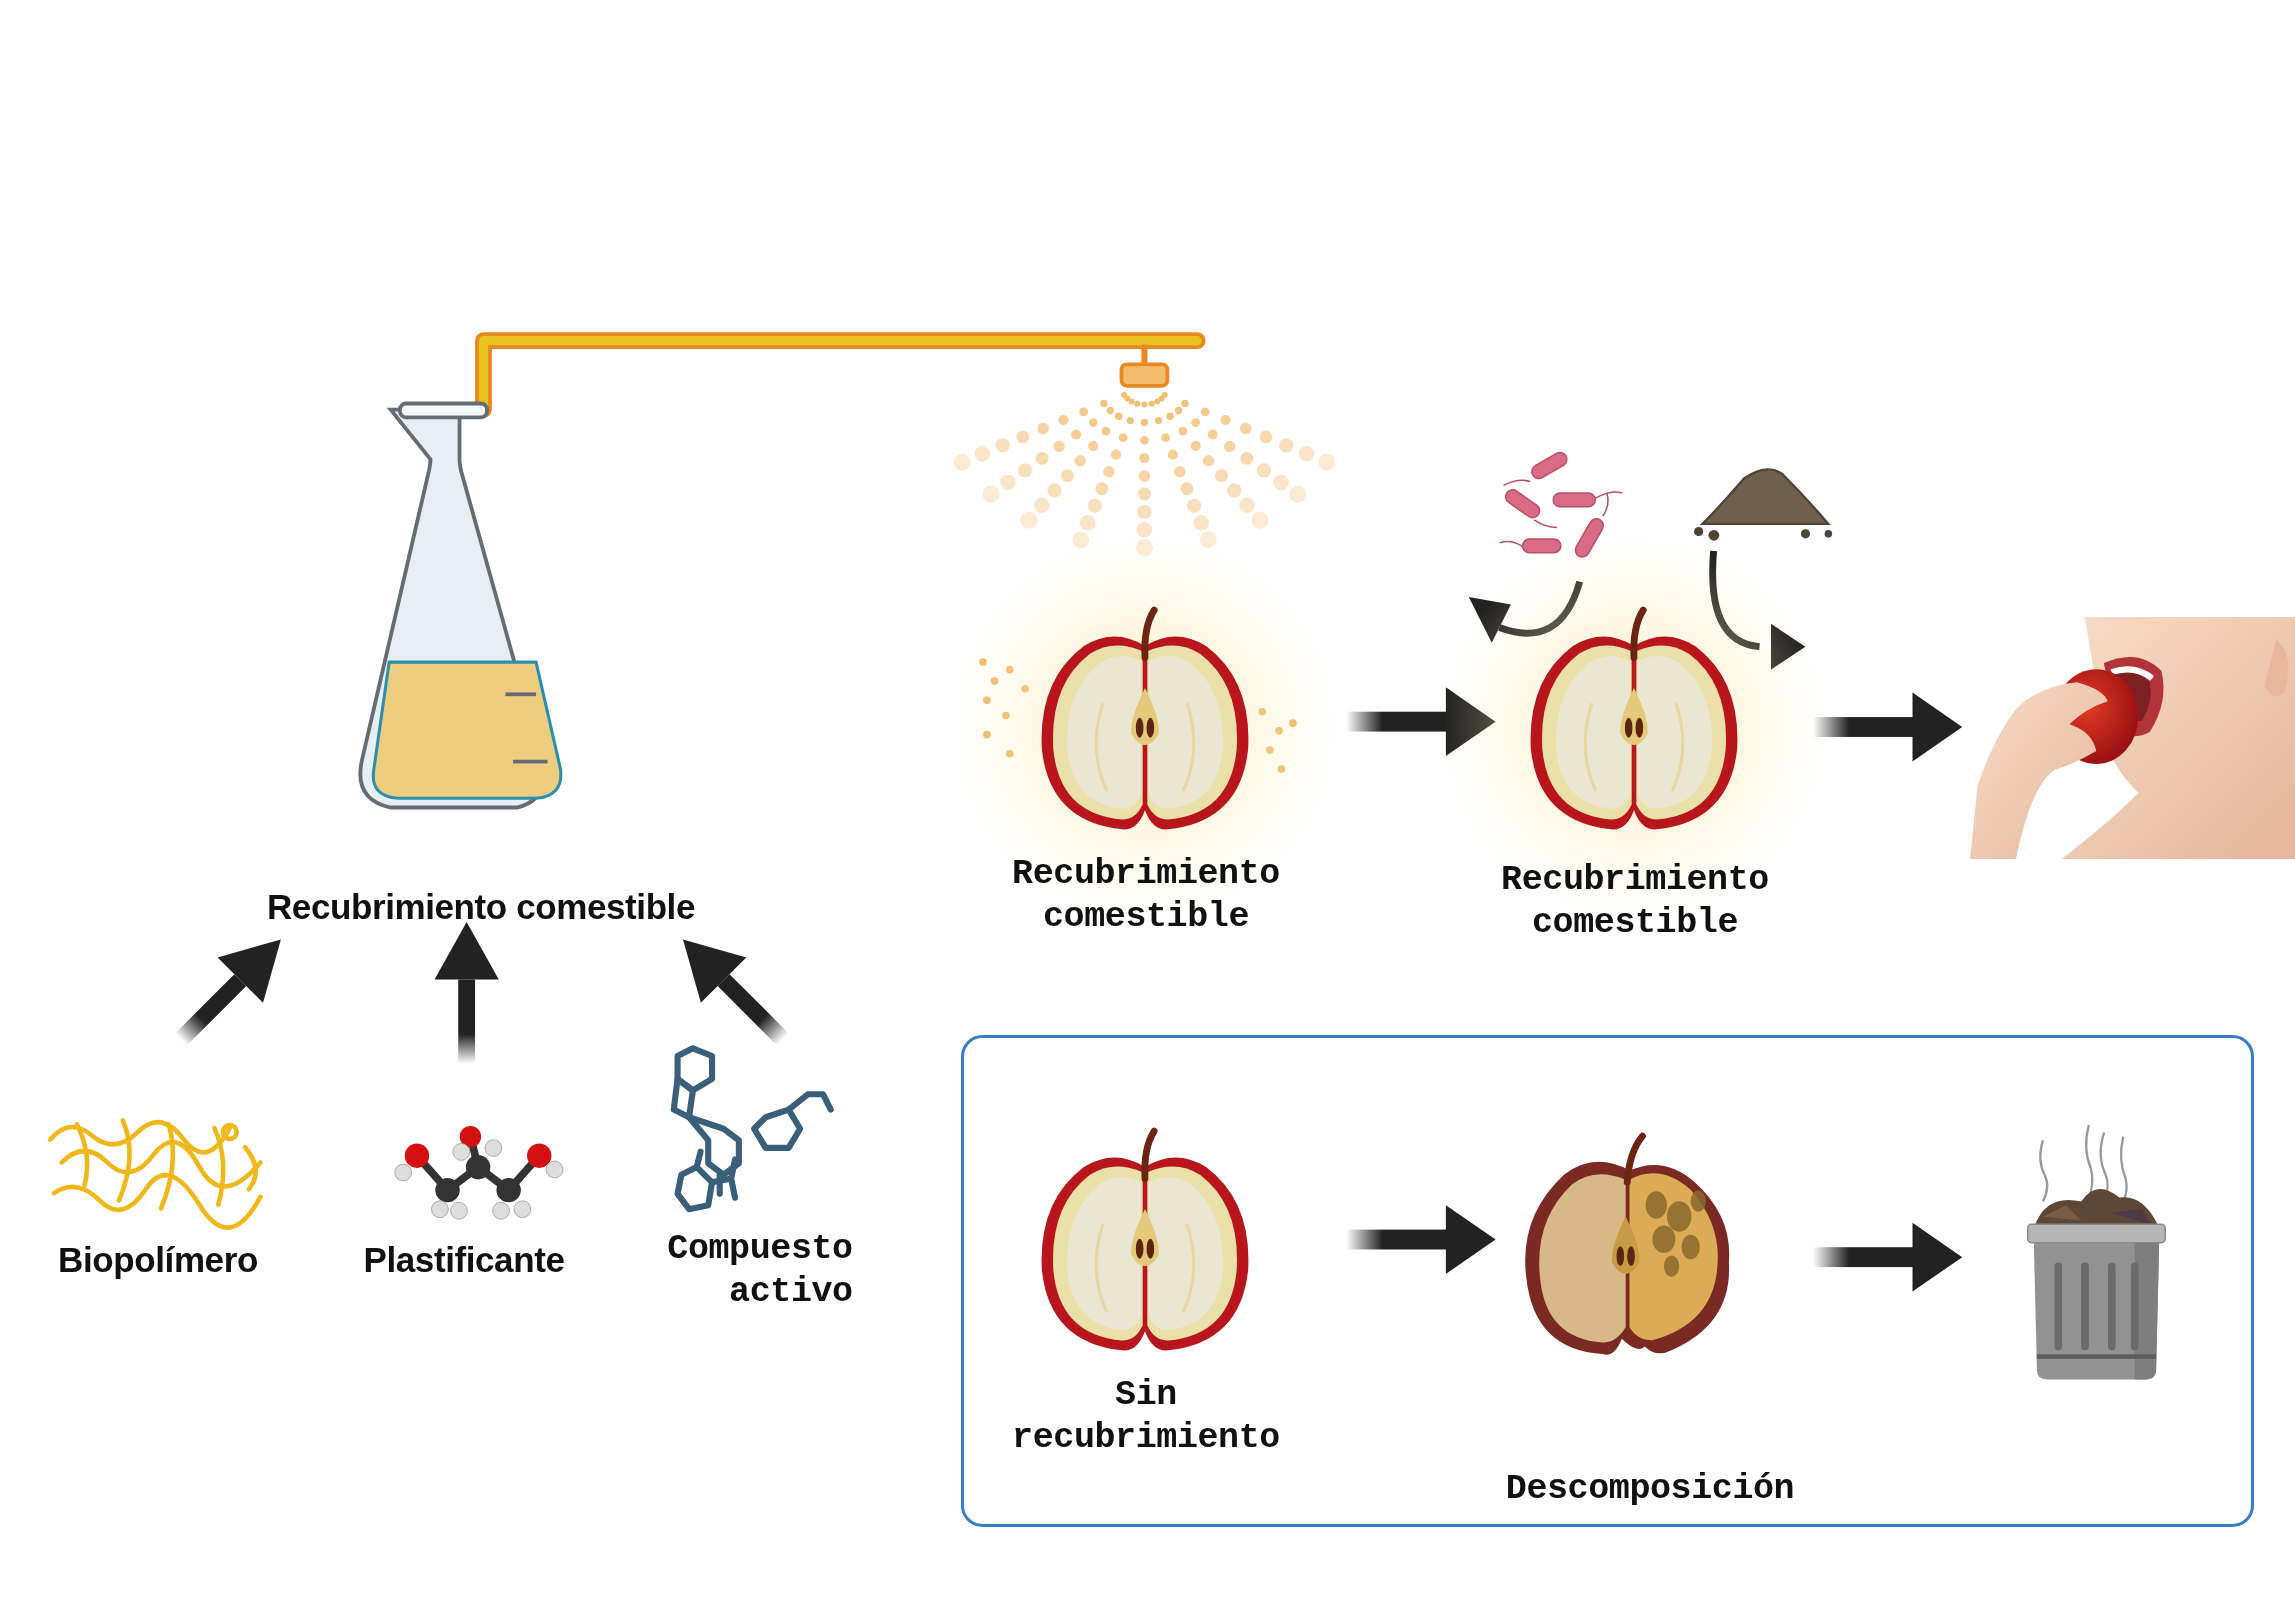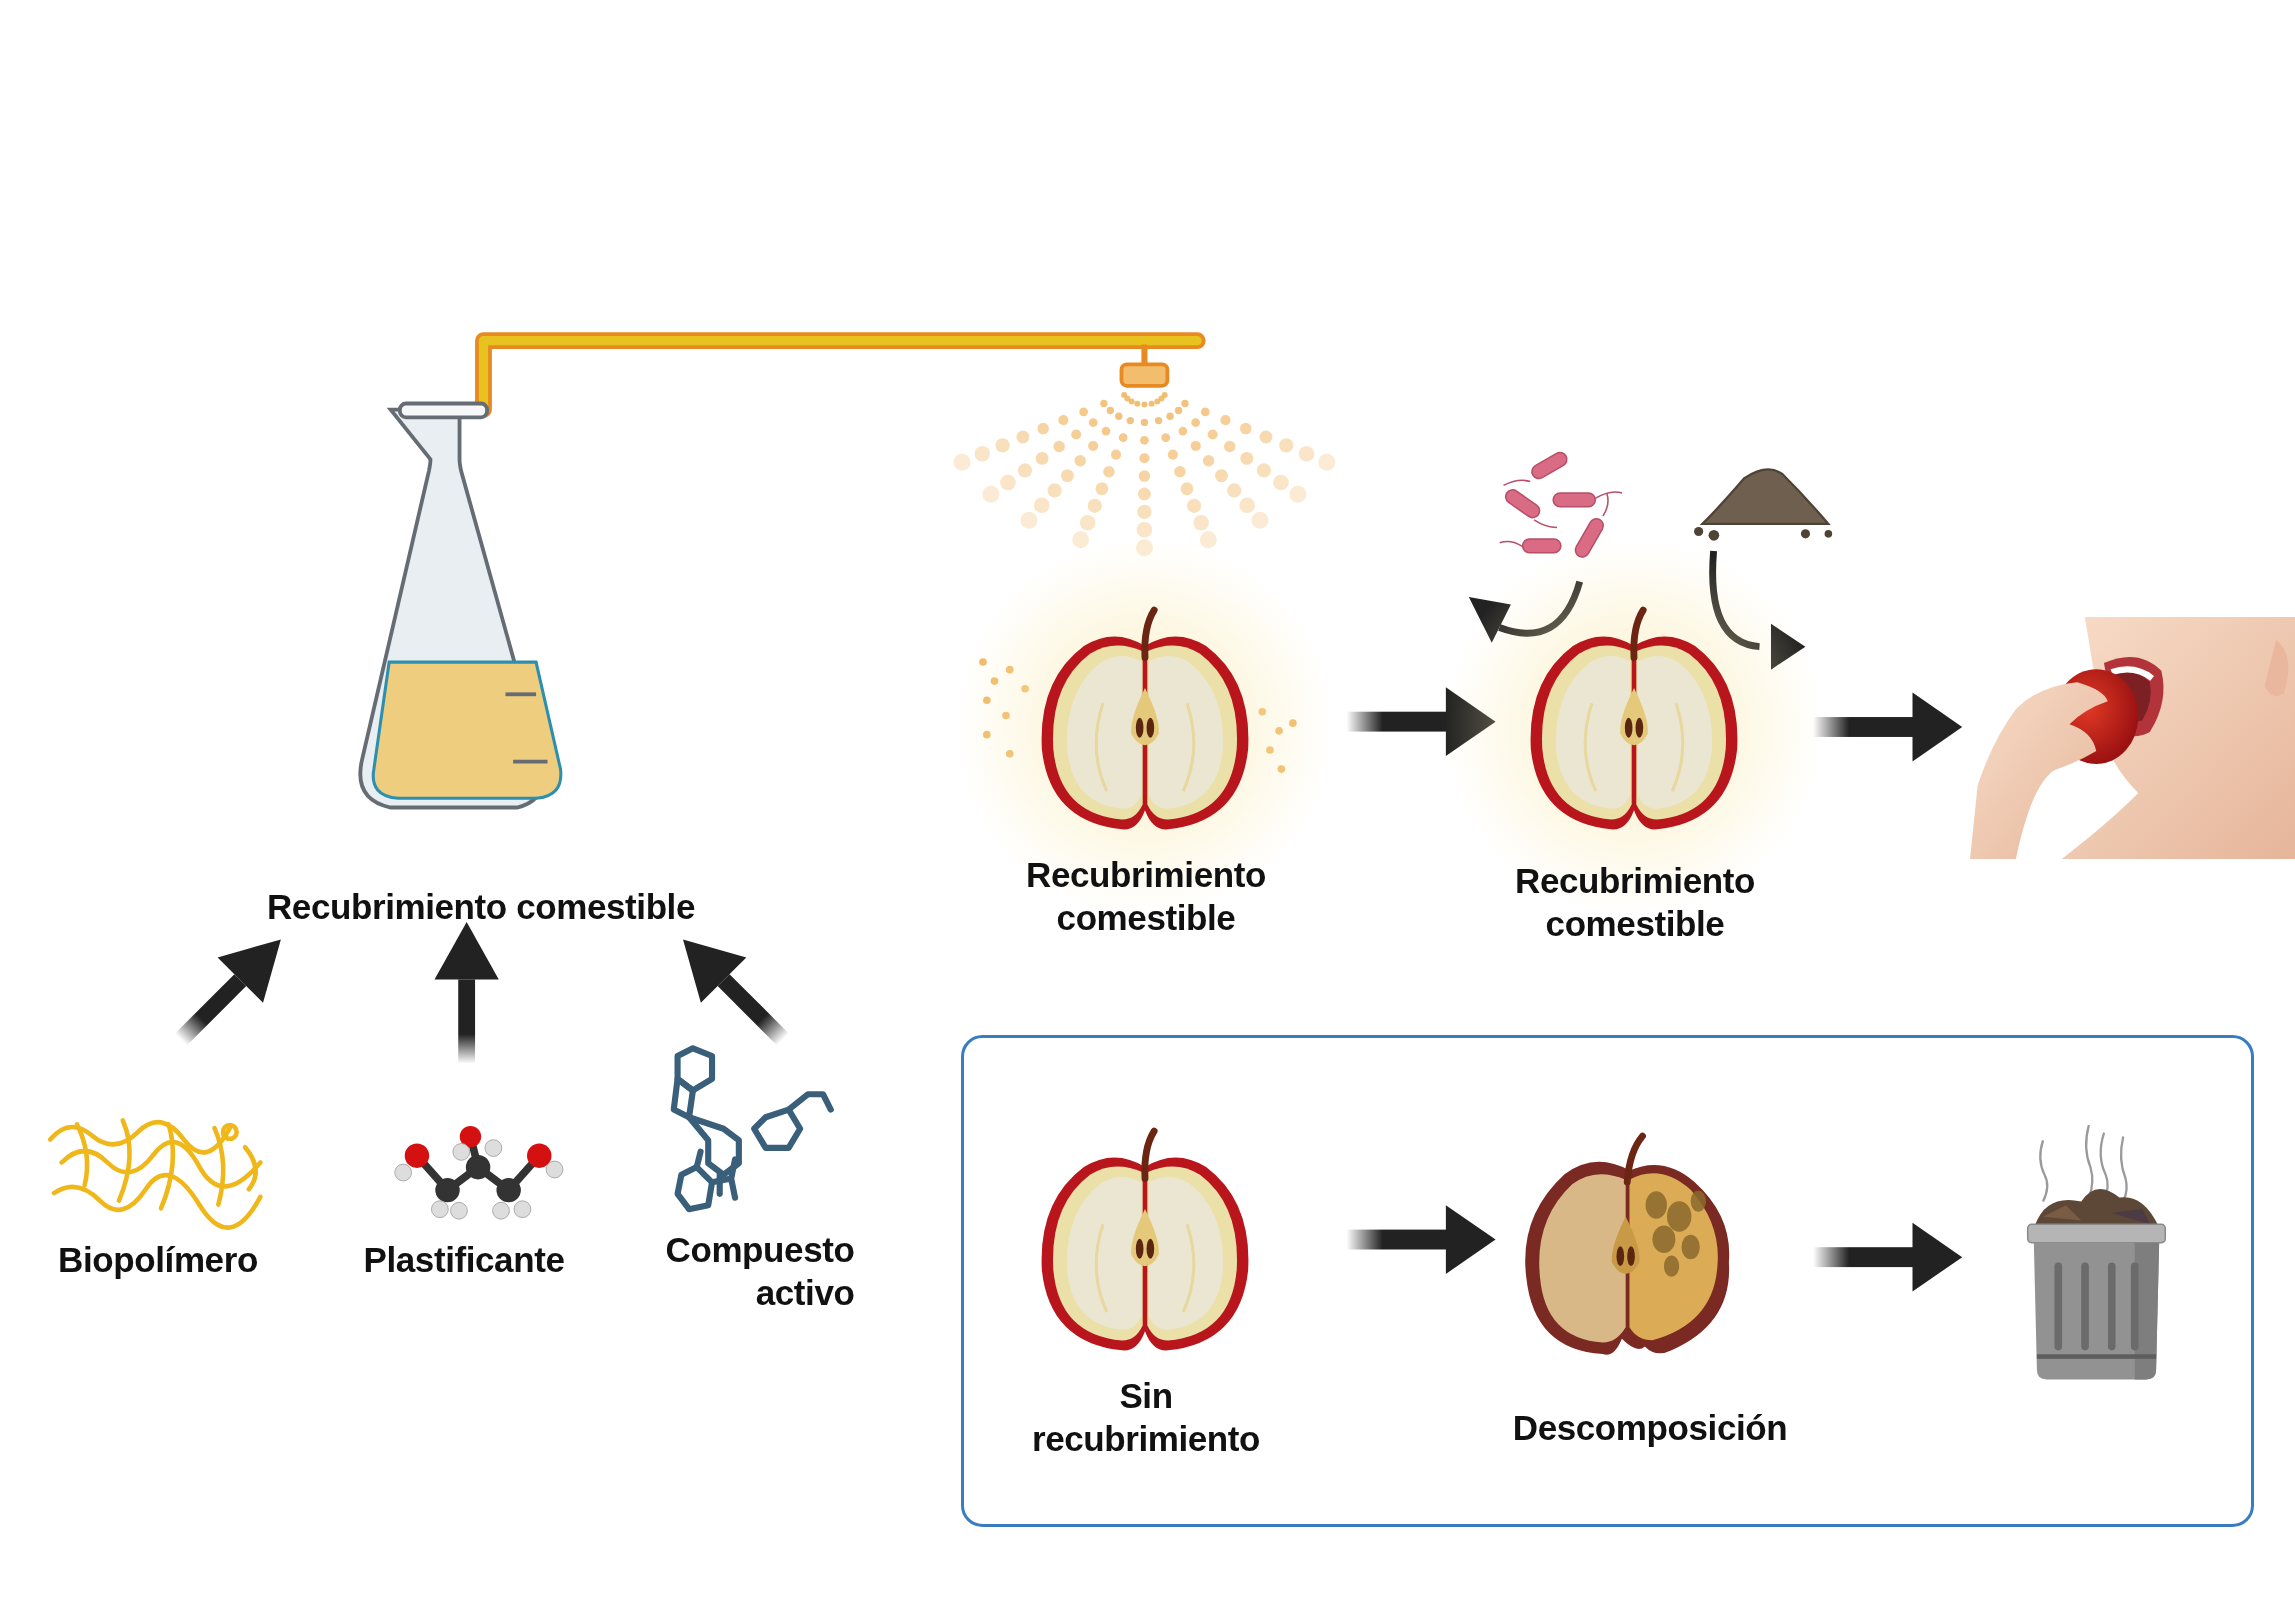--- a/index.html
+++ b/index.html
@@ -1,18 +1,18 @@
 <!DOCTYPE html>
 <html style="font-size:12.2px"><head>
 <meta charset="utf-8">
 <style>
   html, body { margin:0; padding:0; background:#ffffff; }
   body { width:2295px; height:1607px; position:relative; overflow:hidden; font-family:"Liberation Sans", "DejaVu Sans", sans-serif; }
   .label { position:absolute; font-weight:bold; color:#111; text-align:center; font-size:35px; line-height:43px; transform:translateX(-50%); white-space:nowrap; letter-spacing:-0.4px; }
-  .label span { display:block; }
+  .label span { display:block;font-family:Liberation Mono, monospace; }
   svg { position:absolute; overflow:visible; }
   .box { position:absolute; left:961px; top:1035px; width:1293px; height:492px; border:3.1px solid #3a7cc1; border-radius:21.4px; box-sizing:border-box; }
   .glow { position:absolute; border-radius:50%; background:radial-gradient(circle, rgba(250,230,160,0.55) 0%, rgba(250,235,180,0.35) 40%, rgba(255,255,255,0) 70%); }
 </style>
 </head>
 <body>
 
 <svg style="left:0;top:0;width:2295px;height:1607px;" viewBox="0 0 3000 2100">
   <path d="M632 535 L632 445 L1565 445" fill="none" stroke="#e88a22" stroke-width="22" stroke-linecap="round" stroke-linejoin="round"></path>
   <path d="M632 535 L632 445 L1565 445" fill="none" stroke="#e8c21f" stroke-width="12" stroke-linecap="round" stroke-linejoin="round"></path>
@@ -357,16 +357,16 @@
       <rect x="115" y="180" width="10" height="115" rx="5"></rect>
       <rect x="145" y="180" width="10" height="115" rx="5"></rect>
     </g>
   <rect x="22" y="300" width="156" height="6" fill="#5e5e5e"></rect>
 </svg>
 
 <div class="label" style="left:1146px;top:1374px;">
   <span>Sin</span>
   <span>recubrimiento</span>
 </div>
-<div class="label" style="left:1650px;top:1406px;">
+<div class="label" style="left:1650px;top:1468px;">
   <span>Descomposición</span>
 </div>
 
 
 </body></html>

